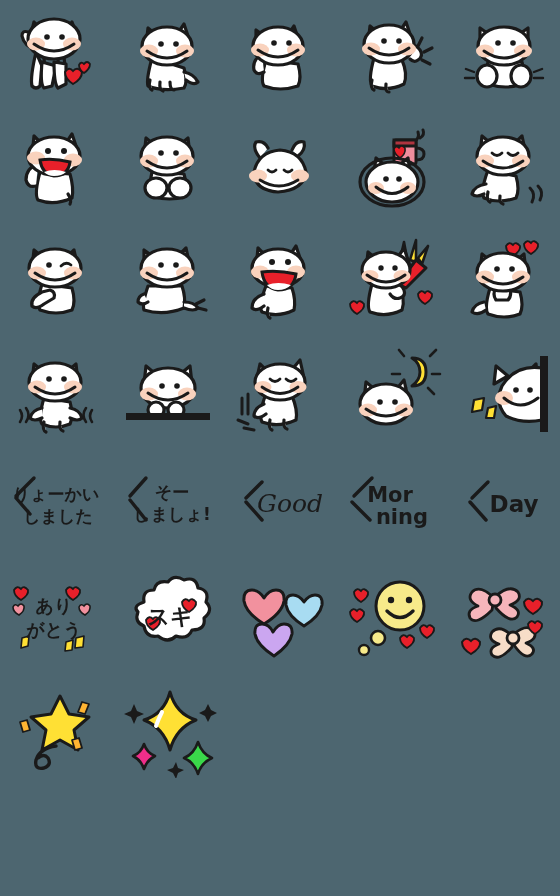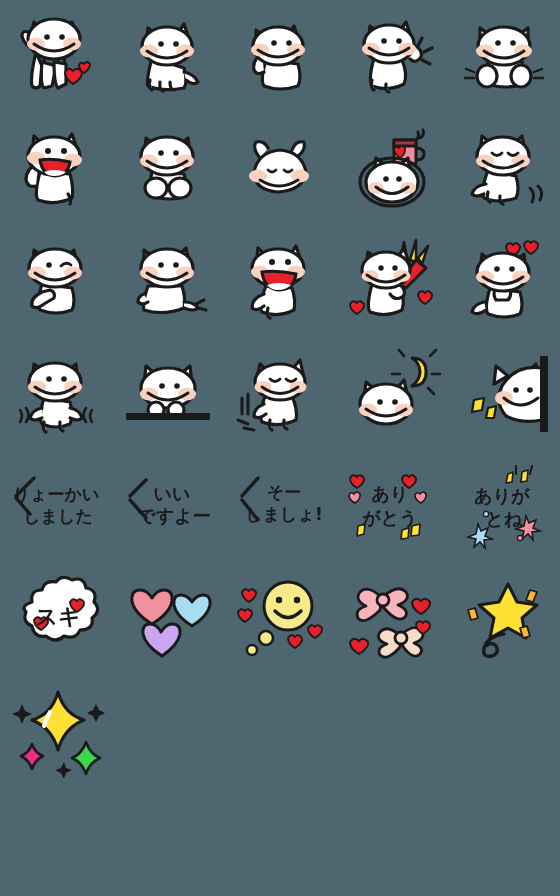--- a/index.html
+++ b/index.html
@@ -456,91 +456,89 @@
       <g stroke="#1a1a1a" stroke-width="3.4" stroke-linecap="round" fill="none">
         <path d="M30 26 L12 44"></path>
           <path d="M12 46 L26 62"></path>
       </g>
       <text x="52" y="48" text-anchor="middle" font-family="'DejaVu Sans','Liberation Sans',sans-serif" font-size="17" font-weight="bold" fill="#1a1a1a">りょーかい</text>
       <text x="54" y="70" text-anchor="middle" font-family="'DejaVu Sans','Liberation Sans',sans-serif" font-size="17" font-weight="bold" fill="#1a1a1a">しました</text>
     </svg>
   </div>
 
 
-  <div class="cell">
-    <span class="sr">いい
-ですよー</span>
-    <svg width="104" height="104" viewBox="0 0 104 104">
-      <g stroke="#1a1a1a" stroke-width="3.4" stroke-linecap="round" fill="none">
-        <path d="M30 28 L14 44"></path>
-          <path d="M14 48 L30 66"></path>
-      </g>
-      <text x="56" y="48" text-anchor="middle" font-family="'DejaVu Sans','Liberation Sans',sans-serif" font-size="18" font-weight="bold" fill="#1a1a1a">いい</text>
-      <text x="58" y="70" text-anchor="middle" font-family="'DejaVu Sans','Liberation Sans',sans-serif" font-size="18" font-weight="bold" fill="#1a1a1a">ですよー</text>
-    </svg>
-  </div>
 
   <div class="cell">
     <span class="sr">そー
 しましょ!</span>
     <svg width="104" height="104" viewBox="0 0 104 104">
       <g stroke="#1a1a1a" stroke-width="3.4" stroke-linecap="round" fill="none">
         <path d="M30 26 L14 44"></path>
           <path d="M14 48 L30 68"></path>
       </g>
       <text x="56" y="46" text-anchor="middle" font-family="'DejaVu Sans','Liberation Sans',sans-serif" font-size="17" font-weight="bold" fill="#1a1a1a">そー</text>
       <text x="56" y="68" text-anchor="middle" font-family="'DejaVu Sans','Liberation Sans',sans-serif" font-size="17" font-weight="bold" fill="#1a1a1a">しましょ!</text>
     </svg>
   </div>
 
-
-
-
-
+  <div class="cell">
+    <span class="sr">Good</span>
+    <svg width="104" height="104" viewBox="0 0 104 104">
+      <g stroke="#1a1a1a" stroke-width="3.4" stroke-linecap="round" fill="none">
+        <path d="M34 30 L18 46"></path>
+          <path d="M18 50 L34 68"></path>
+      </g>
+      <text x="62" y="60" text-anchor="middle" font-family="'DejaVu Serif','Liberation Serif',serif" font-size="25" fill="#1a1a1a" font-style="italic">Good</text>
+    </svg>
+  </div>
+
+  <div class="cell">
+    <span class="sr">Mor
+ning</span>
+    <svg width="104" height="104" viewBox="0 0 104 104">
+      <g stroke="#1a1a1a" stroke-width="3.4" stroke-linecap="round" fill="none">
+        <path d="M32 26 L14 44"></path>
+          <path d="M12 50 L30 68"></path>
+      </g>
+      <text x="50" y="50" text-anchor="middle" font-family="'DejaVu Sans','Liberation Sans',sans-serif" font-size="21" font-weight="bold" fill="#1a1a1a">Mor</text>
+      <text x="62" y="72" text-anchor="middle" font-family="'DejaVu Sans','Liberation Sans',sans-serif" font-size="21" font-weight="bold" fill="#1a1a1a">ning</text>
+    </svg>
+  </div>
+
+
+
+  <div class="cell">
+    <span class="sr">Day</span>
+    <svg width="104" height="104" viewBox="0 0 104 104">
+      <g stroke="#1a1a1a" stroke-width="3.4" stroke-linecap="round" fill="none">
+        <path d="M36 30 L20 46"></path>
+          <path d="M18 50 L34 68"></path>
+      </g>
+      <text x="62" y="60" text-anchor="middle" font-family="'DejaVu Sans','Liberation Sans',sans-serif" font-size="23" font-weight="bold" fill="#1a1a1a">Day</text>
+    </svg>
+  </div>
 
 
   <div class="cell">
     <span class="sr">ありがとう</span>
     <svg width="104" height="104" viewBox="0 0 104 104">
       <path d="M24 26 q-4 -5 -7 -1 q-4 -4 -7 1 q0 6 7 10 q8 -5 7 -10z" fill="#e8202a" stroke="#1a1a1a" stroke-width="1.8"></path>
       <path d="M76 26 q-4 -5 -7 -1 q-4 -4 -7 1 q0 6 7 10 q8 -5 7 -10z" fill="#e8202a" stroke="#1a1a1a" stroke-width="1.8"></path>
       <path d="M20 42 q-3 -4 -6 0 q-3 -3 -5 1 q0 5 6 8 q6 -4 5 -9z" fill="#f2919e" stroke="#1a1a1a" stroke-width="1.6"></path>
       <path d="M86 42 q-3 -4 -6 0 q-3 -3 -5 1 q0 5 6 8 q6 -4 5 -9z" fill="#f2919e" stroke="#1a1a1a" stroke-width="1.6"></path>
       <g fill="#ffe034" stroke="#1a1a1a" stroke-width="1.6" stroke-linejoin="round">
         <path d="M18 74 L25 72 L24 82 L17 84 Z"></path>
         <path d="M72 74 L80 72 L79 83 L71 84 Z"></path>
         <path d="M62 78 L69 76 L68 86 L61 87 Z"></path>
       </g>
       <text x="50" y="48" text-anchor="middle" font-family="'DejaVu Sans','Liberation Sans',sans-serif" font-size="18" font-weight="bold" fill="#1a1a1a">あり</text>
       <text x="50" y="72" text-anchor="middle" font-family="'DejaVu Sans','Liberation Sans',sans-serif" font-size="18" font-weight="bold" fill="#1a1a1a">がとう</text>
     </svg>
   </div>
 
-  <div class="cell">
-    <span class="sr">ありがとね</span>
-    <svg width="104" height="104" viewBox="0 0 104 104">
-      <g fill="#ffe034" stroke="#1a1a1a" stroke-width="1.6" stroke-linejoin="round">
-        <path d="M56 22 L61 20 L60 30 L54 31 Z"></path>
-        <path d="M70 20 L76 18 L75 29 L69 30 Z"></path>
-      </g>
-      <g stroke="#1a1a1a" stroke-width="2" stroke-linecap="round">
-        <path d="M64 22 l0 -8 M78 22 l2 -8"></path>
-      </g>
-      <g fill="#a8dcf2" stroke="#1a1a1a" stroke-width="1.6">
-        <path d="M26 72 l3 7 l7 -3 l-3 8 l7 3 l-8 1 l1 8 l-5 -6 l-6 5 l2 -8 l-8 -2 l8 -3 z"></path>
-      </g>
-      <g fill="#f2919e" stroke="#1a1a1a" stroke-width="1.6">
-        <path d="M74 64 l3 7 l7 -3 l-3 8 l7 3 l-8 1 l1 8 l-5 -6 l-6 5 l2 -8 l-8 -2 l8 -3 z"></path>
-      </g>
-      <circle cx="34" cy="62" r="2.6" fill="#a8dcf2" stroke="#1a1a1a" stroke-width="1.2"></circle>
-      <circle cx="68" cy="86" r="2.6" fill="#f2919e" stroke="#1a1a1a" stroke-width="1.2"></circle>
-      <text x="50" y="50" text-anchor="middle" font-family="'DejaVu Sans','Liberation Sans',sans-serif" font-size="18" font-weight="bold" fill="#1a1a1a">ありが</text>
-      <text x="52" y="73" text-anchor="middle" font-family="'DejaVu Sans','Liberation Sans',sans-serif" font-size="18" font-weight="bold" fill="#1a1a1a">とね</text>
-    </svg>
-  </div>
 
 
   <div class="cell">
     <span class="sr">スキ</span>
     <svg width="104" height="104" viewBox="0 0 104 104">
       <path d="M28 38 q-2 -12 10 -12 q2 -10 14 -8 q6 -8 16 -2 q12 -4 14 8 q12 2 8 14 q8 8 -2 16 q2 12 -12 12
                q-4 10 -16 6 q-8 8 -18 0 q-12 2 -14 -10 q-10 -4 -6 -14 q-6 -6 6 -10z" fill="#ffffff" stroke="#1a1a1a" stroke-width="3.2" stroke-linejoin="round"></path>
       <path d="M44 56 q-4 -5 -7 -1 q-4 -4 -7 1 q0 6 7 10 q8 -5 7 -10z" fill="#e8202a" stroke="#1a1a1a" stroke-width="1.8"></path>
       <path d="M80 38 q-4 -5 -7 -1 q-4 -4 -7 1 q0 6 7 10 q8 -5 7 -10z" fill="#e8202a" stroke="#1a1a1a" stroke-width="1.8"></path>
       <text x="54" y="60" text-anchor="middle" font-family="'DejaVu Sans','Liberation Sans',sans-serif" font-size="22" font-weight="bold" fill="#1a1a1a">スキ</text>

